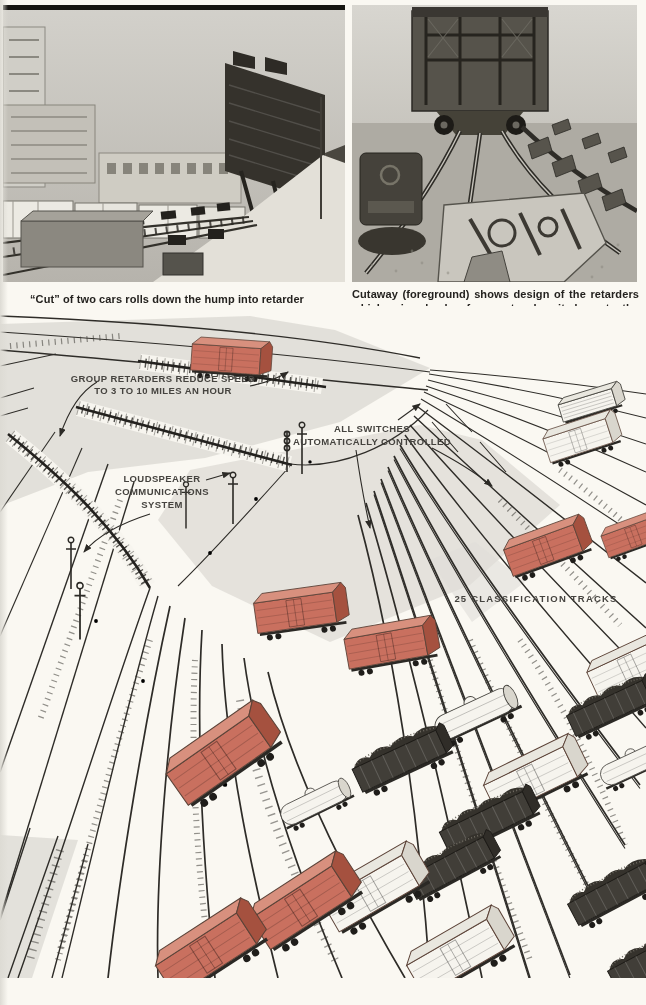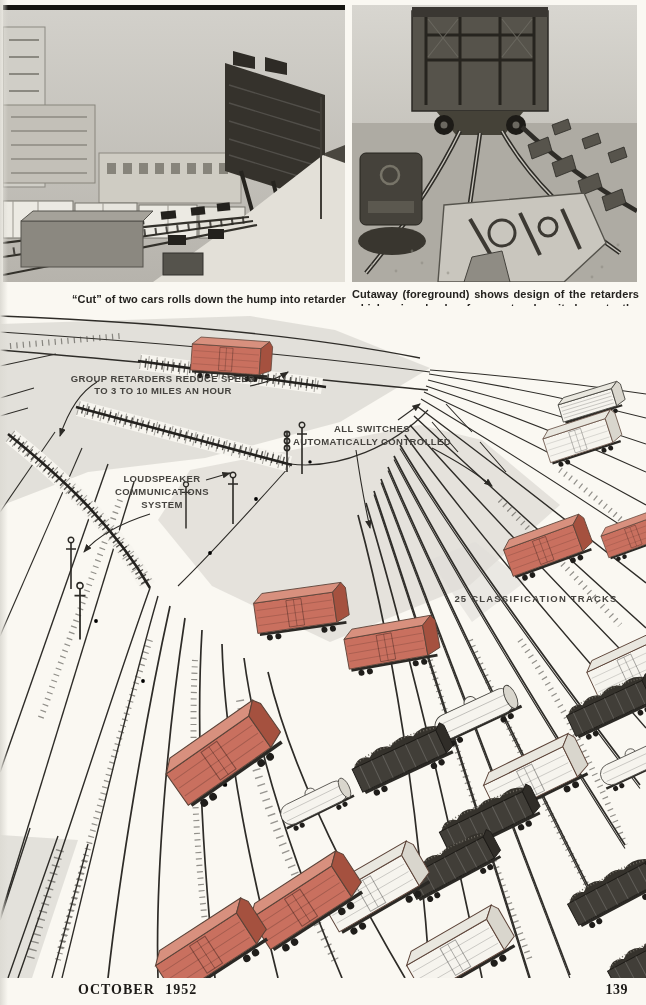--- a/index.html
+++ b/index.html
@@ -5,21 +5,21 @@
   html,body{margin:0;padding:0;background:#efeee9;}
   .page{position:relative;width:646px;height:1005px;margin:0 auto;overflow:hidden;
         background:var(--paper,#faf8f2);font-family:"Liberation Sans",sans-serif;}
   .page::before{content:"";position:absolute;left:0;top:0;bottom:0;width:8px;
         background:linear-gradient(90deg,#dddbd4,rgba(250,248,242,0));z-index:5;pointer-events:none;}
   .photo{position:absolute;overflow:hidden;background:#c7c4bd;}
   .photo svg{display:block;}
   #photo-left{left:3px;top:5px;width:342px;height:277px;}
   #photo-right{left:352px;top:5px;width:285px;height:277px;}
   .caption{position:absolute;font-weight:bold;color:#24221f;font-size:11px;line-height:1.3;}
-  #caption-left{left:30px;top:292px;width:316px;text-align:right;letter-spacing:.1px;}
+  #caption-left{left:30px;top:292px;width:316px;text-align:left;letter-spacing:.1px;}
   #caption-right{left:352px;top:287px;width:287px;text-align:justify;letter-spacing:.1px;}
   #illustration{position:absolute;left:0;top:306px;width:646px;height:672px;}
   .footer{position:absolute;top:982px;left:0;right:0;height:20px;
           font-family:"Liberation Serif",serif;color:#1d1b18;font-size:14px;font-weight:bold;}
   #footer-issue{position:absolute;left:78px;letter-spacing:1px;word-spacing:6px;}
   #footer-page{position:absolute;right:18px;letter-spacing:.5px;}
   
   .trk{stroke:#2e2c28;fill:none;}
   .trk-thin{stroke-width:1.1;}
   .trk-mid{stroke-width:1.4;}
@@ -423,24 +423,20 @@
       <text class="lbl" x="163" y="394">TO 3 TO 10 MILES AN HOUR</text>
       <text class="lbl" x="372" y="432">ALL SWITCHES</text>
       <text class="lbl" x="372" y="445">AUTOMATICALLY CONTROLLED</text>
       <text class="lbl" x="162" y="482">LOUDSPEAKER</text>
       <text class="lbl" x="162" y="495">COMMUNICATIONS</text>
       <text class="lbl" x="162" y="508">SYSTEM</text>
       <text class="lbl lbl-sp" x="536" y="602">25 CLASSIFICATION TRACKS</text>
     </g>
   </svg>
 
-  <div class="footer">
-    <span id="footer-issue">OCTOBER 1952</span>
-    <span id="footer-page">139</span>
-  </div>
 
 </div>
 
 <style>
   
   .red-car .side, use.red-car { color: inherit; }
   
   svg#illustration use.red-car, g.red-car use { --side: var(--car-red,#c9705f); }
   svg#illustration .side { fill: var(--side, #f6f4ee); stroke:#5c4338; stroke-width:.9; }
   svg#illustration .roof { fill: var(--roofc, #e9e7df); stroke:#5c4338; stroke-width:.9; }

